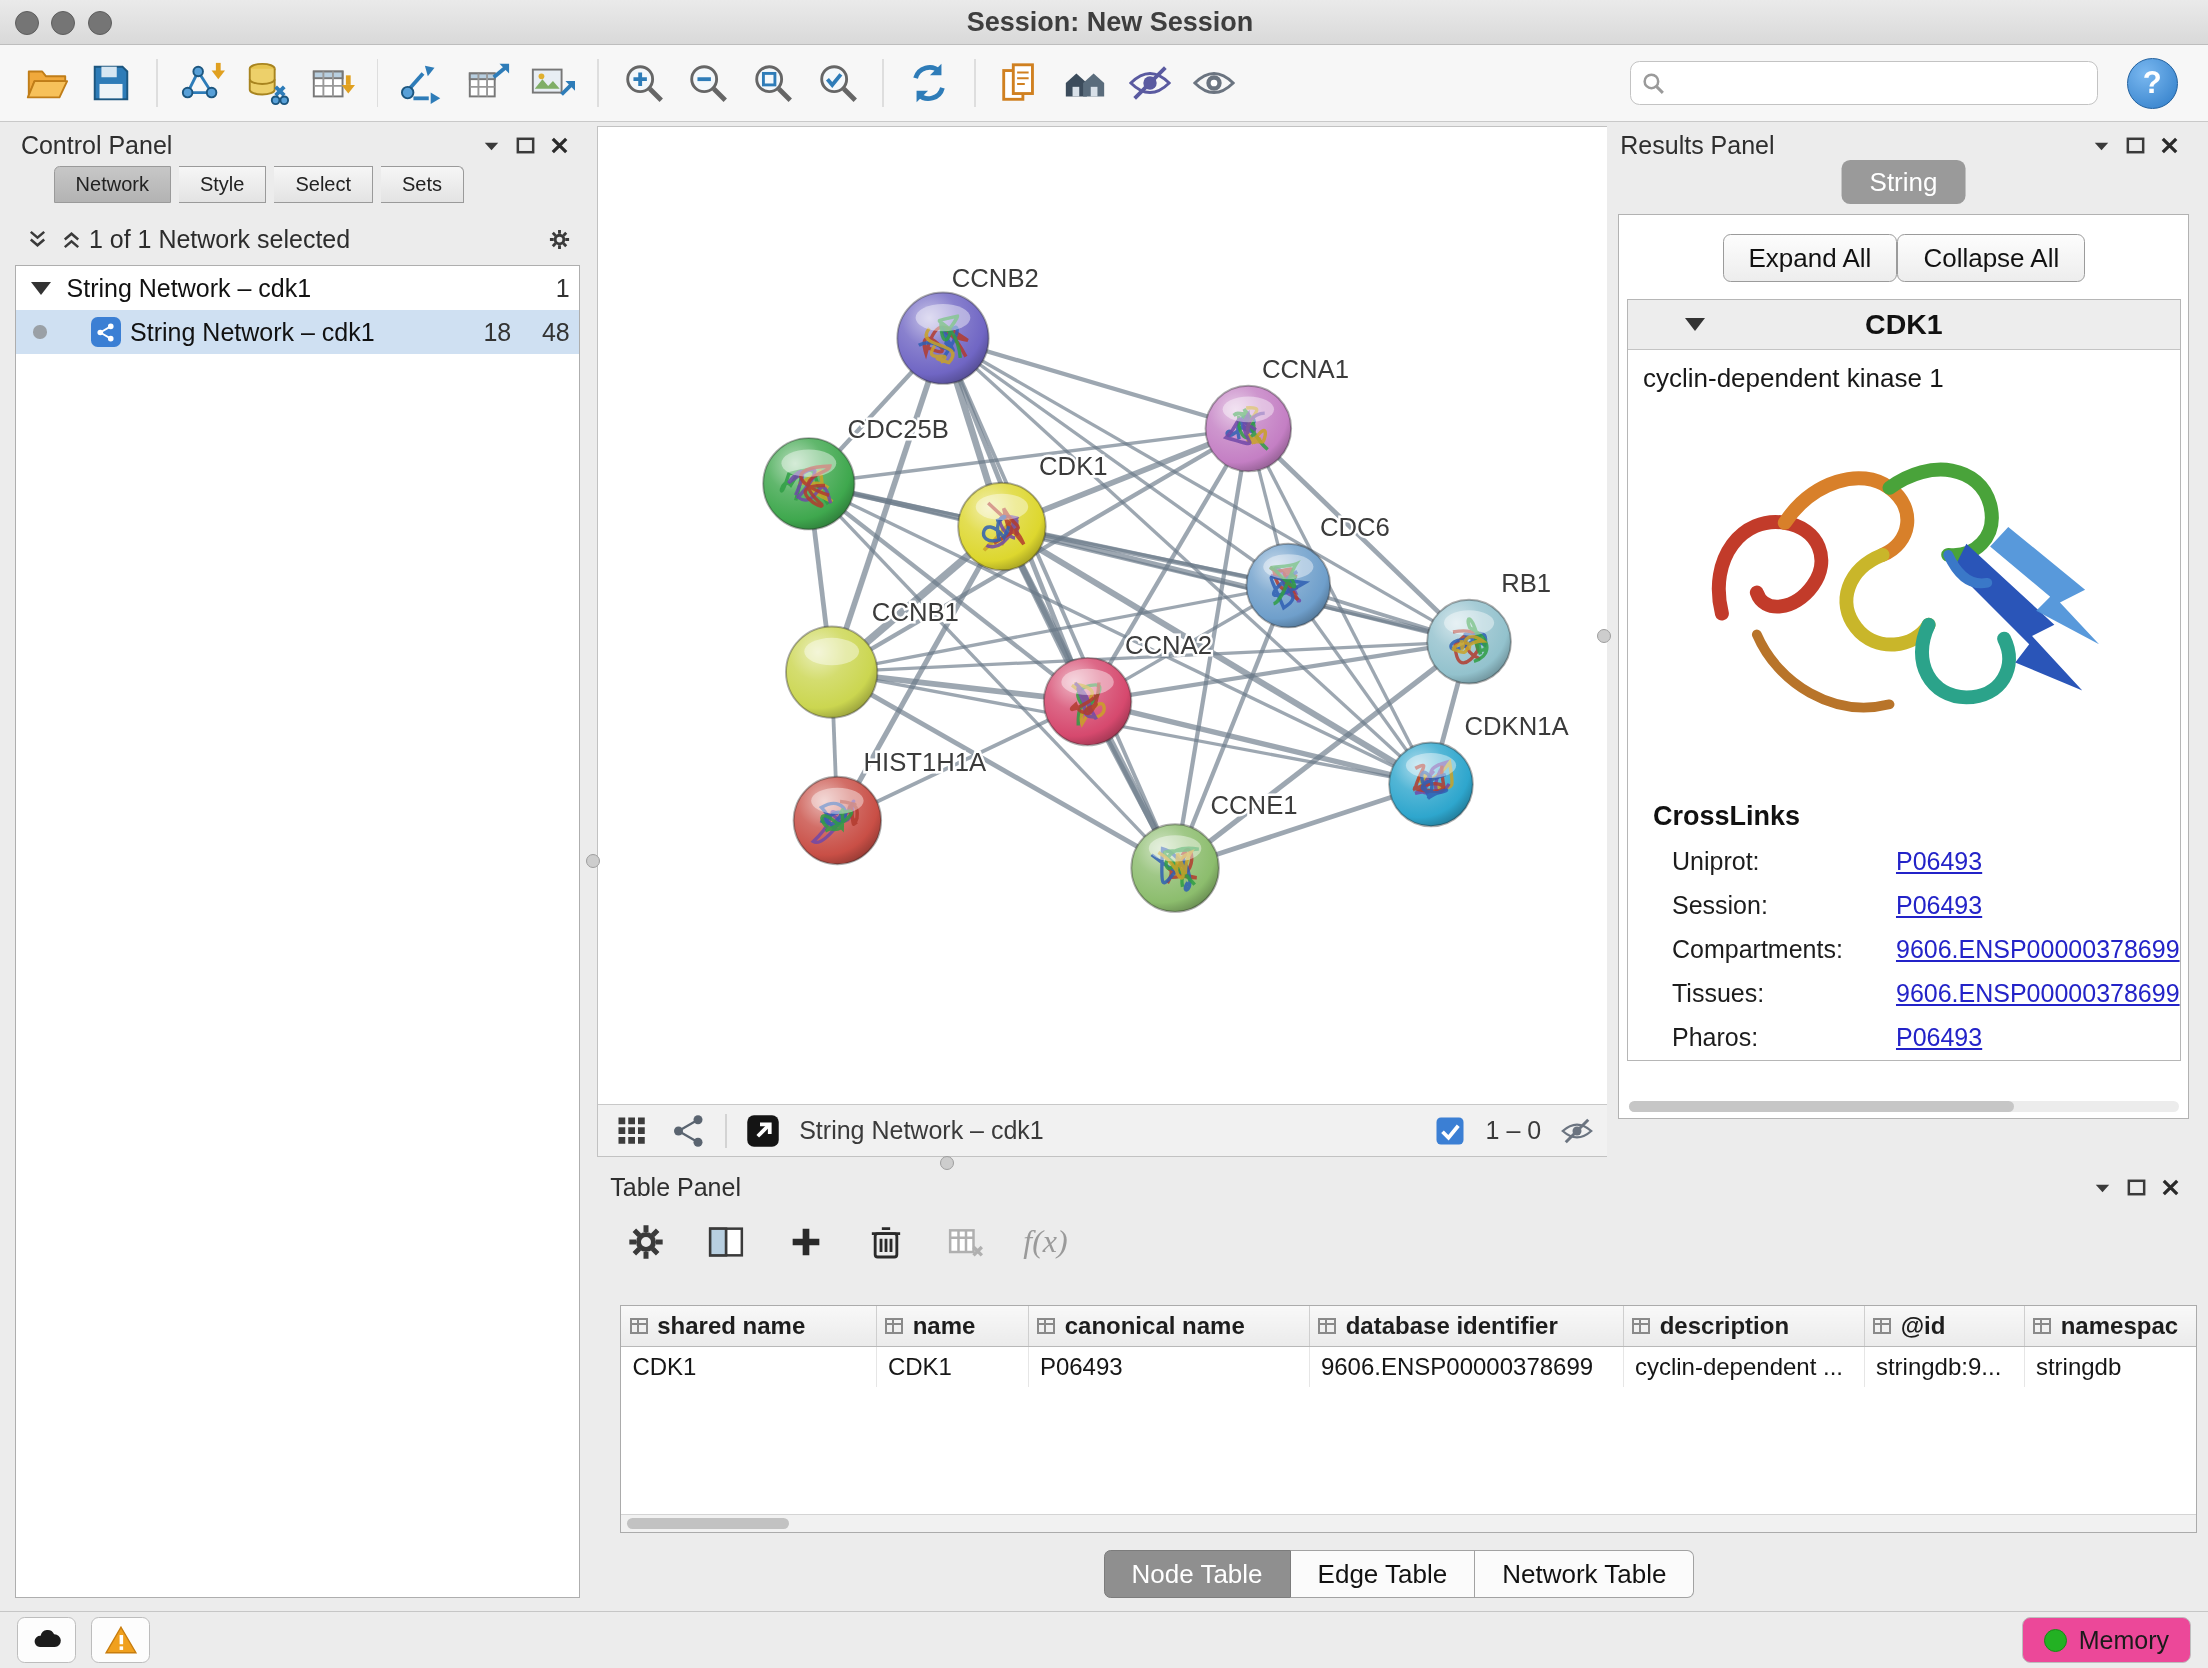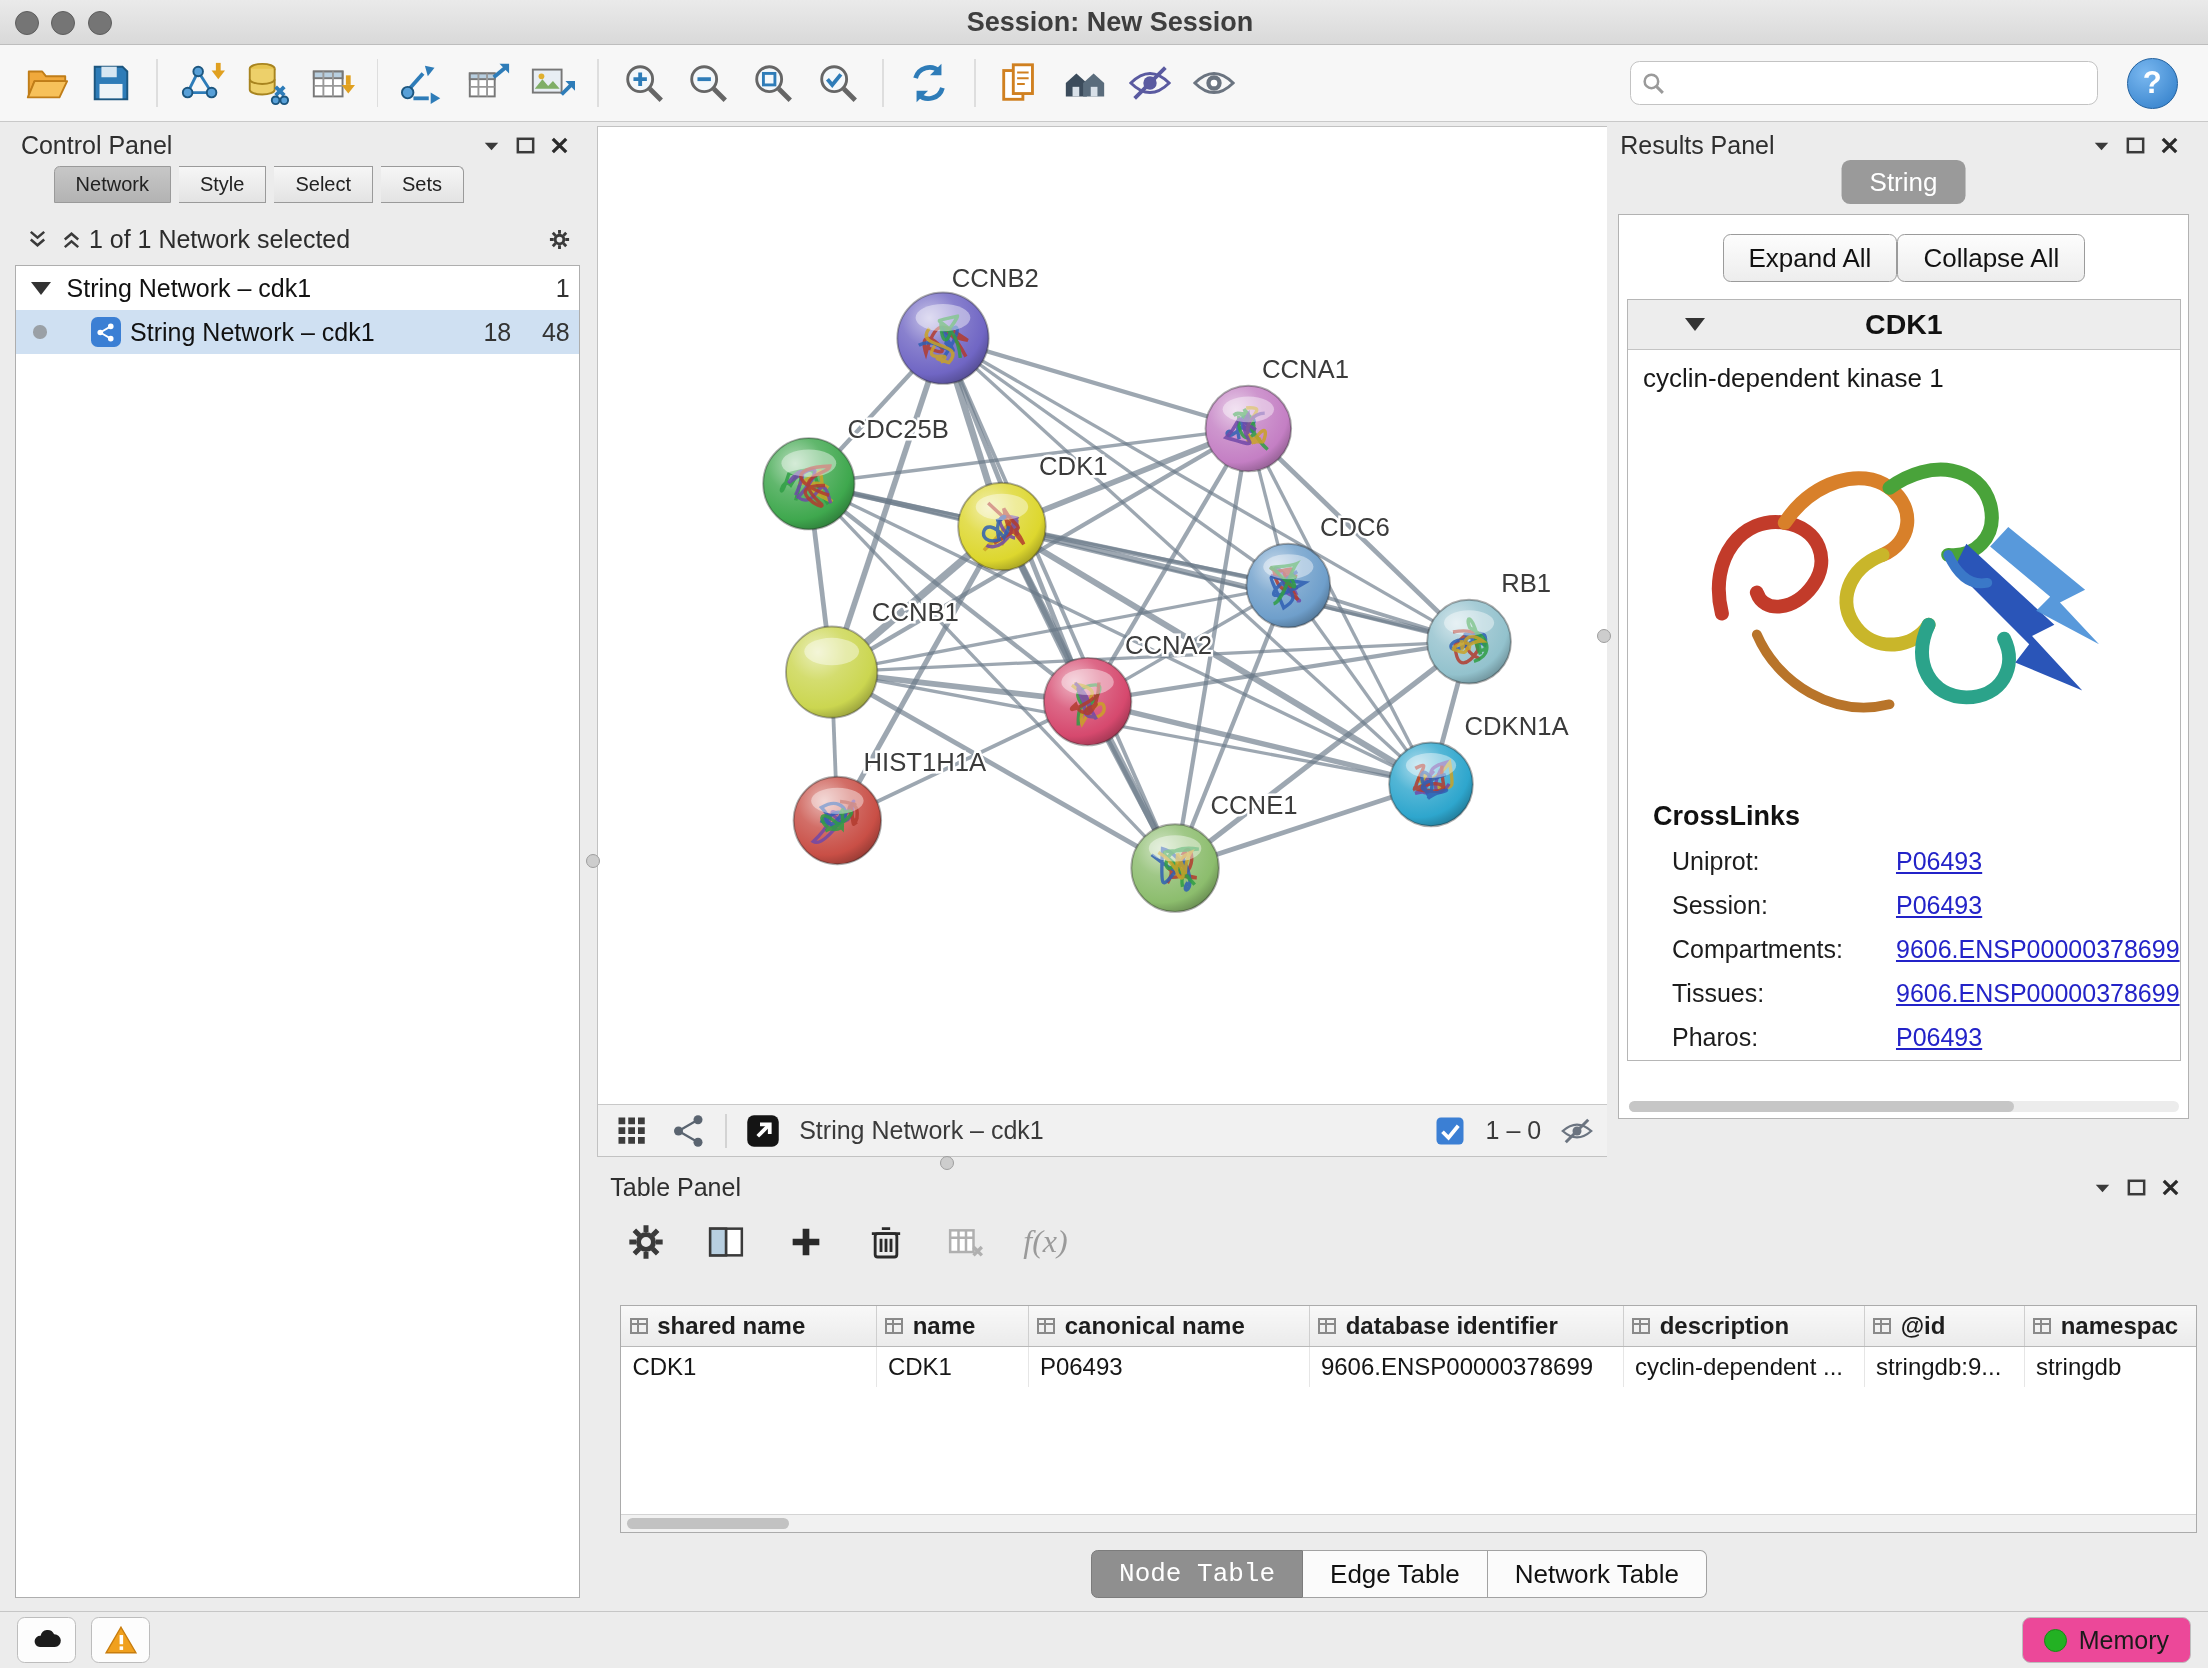--- a/index.html
+++ b/index.html
@@ -93,21 +93,21 @@
   table.grid th{height:40px;background:linear-gradient(#f8f8f8,#ebebeb);border-right:1px solid #cfcfcf;border-bottom:1px solid #b8b8b8;
                 font-weight:bold;color:#1d1d1d;text-align:left;padding:0 7.6px;white-space:nowrap;overflow:hidden;}
   table.grid th .hwrap{display:flex;align-items:center;gap:8.6px;}
   table.grid td{height:40px;border-right:1px solid #e6e6e6;padding:0 11.4px;white-space:nowrap;overflow:hidden;color:#161616;}
   .hscroll{position:absolute;left:0;right:0;bottom:0;height:17px;background:#f1f1f1;border-top:1px solid #d4d4d4;}
   .hscroll .thumb{position:absolute;left:5.7px;top:2.9px;width:162px;height:11.4px;background:#c2c2c2;border-radius:6.7px;}
   .tp-tabs{position:absolute;left:0;width:100%;top:382px;display:flex;justify-content:center;}
   .tp-tab{padding:7.6px 27px;font-size:26px;border:1px solid #a2a2a2;border-left-width:0;background:#fbfbfb;color:#111;}
   .tp-tab:first-child{border-left-width:1px;border-radius:6.7px 0 0 6.7px;}
   .tp-tab:last-child{border-radius:0 6.7px 6.7px 0;}
-  .tp-tab.sel{background:#8f8f8f;color:#fff;border-color:#7c7c7c;font-family:Liberation Mono, monospace;}
+  .tp-tab.sel{background:#8f8f8f;color:#fff;border-color:#7c7c7c;}
 
   
   .statusbar{position:absolute;left:0;top:1611px;width:100%;height:57px;background:#ececec;border-top:1px solid #c6c6c6;
              display:flex;align-items:center;padding:0 17px;box-sizing:border-box;}
   .sbtn{height:44px;min-width:57px;border:1px solid #bdbdbd;border-radius:7.6px;background:#fdfdfd;
         display:flex;align-items:center;justify-content:center;margin-right:15px;}
   .sbtn svg{width:34px;height:34px;}
   .membtn{margin-left:auto;height:44px;border:1px solid #bdbdbd;border-radius:8.6px;background:#ec4899;
           display:flex;align-items:center;gap:11.4px;padding:0 21px;font-size:25px;color:#1b1b1b;}
   .memdot{width:21px;height:21px;border-radius:50%;background:#23b123;border:1px solid #178a17;}

